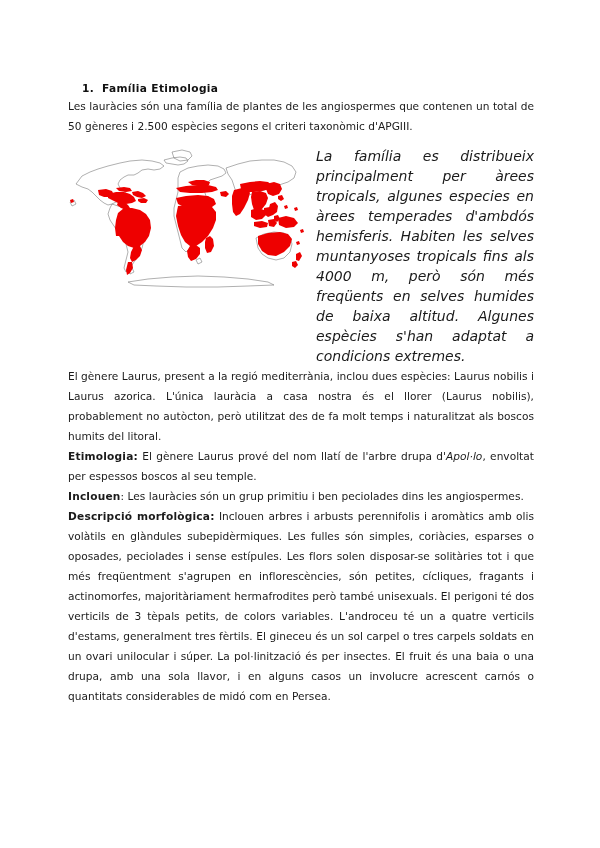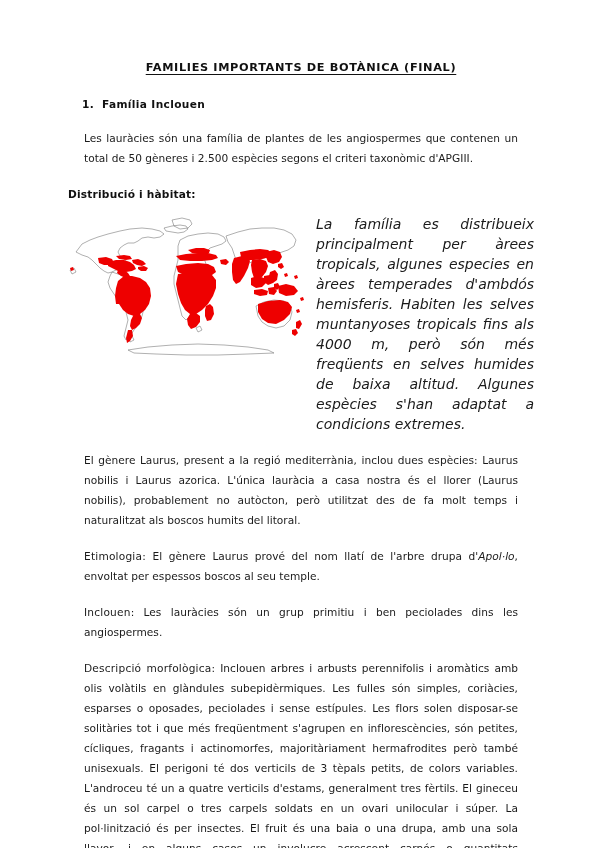--- a/index.html
+++ b/index.html
@@ -57,21 +57,21 @@
     letter-spacing: 0.35px;
     line-height: 15px;
   }
   .section-heading .num {
     display: inline-block;
     width: 20px;
   }
 
   
   p.body {
-    margin: 16px;
+    margin: 0;
     padding: 0;
     font-size: 10.6px;
     line-height: 20px;
     color: #1a1a1a;
     text-align: justify;
     text-justify: inter-word;
     letter-spacing: 0.02px;
   }
 
   .para-intro { margin-top: 22px; }
@@ -81,21 +81,21 @@
     font-size: 10.6px;
     line-height: 20px;
     color: #111111;
     margin: 0;
     letter-spacing: 0.2px;
   }
 
   .gap-para { margin-top: 18px; }
 
   b.lead {
-    font-weight: normal;
+    font-weight: bold;
     letter-spacing: 0.2px;
   }
   i.it { }
 
   
   .map-row {
     position: relative;
     margin-top: 6px;
     min-height: 150px;
   }
@@ -123,27 +123,25 @@
   .clear { clear: both; }
 
   .after-map { margin-top: 2px; }
 </style>
 </head>
 <body>
 
 <div class="page">
   <div class="content">
 
-    <h1 class="doc-title"><span class="u">FAMILIES IMPORTANTS DE BOTÀNICA (FINAL)</span></h1>
-
-    <div class="section-heading"><span class="num">1.</span><span>Família Inclouen</span></div>
+
+    <div class="section-heading"><span class="num">1.</span><span>Família Etimologia</span></div>
 
     <p class="body para-intro">Les lauràcies són una família de plantes de les angiospermes que contenen un total de 50 gèneres i 2.500 espècies segons el criteri taxonòmic d'APGIII.</p>
 
-    <div class="sub-label">Distribució i hàbitat:</div>
 
     <div class="map-row">
 
       <div class="map-figure">
         <svg viewBox="0 0 236 148" xmlns="http://www.w3.org/2000/svg">
           <rect x="0" y="0" width="236" height="148" fill="#ffffff"></rect>
 
           <g stroke="#6E6E6E" stroke-width="0.55" fill="none">
 
             <path d="M8,42 L14,34 L22,30 L30,27 L40,24 L52,21 L62,19 L74,18 L84,19 L92,21 L96,24 L92,27 L86,28 L80,27 L74,28 L70,31 L66,33 L60,33 L56,35 L52,38 L50,42 L52,46 L56,48 L58,52 L56,56 L52,58 L48,60 L44,62 L40,63 L36,61 L32,58 L28,54 L24,50 L20,47 L14,45 Z"></path>

